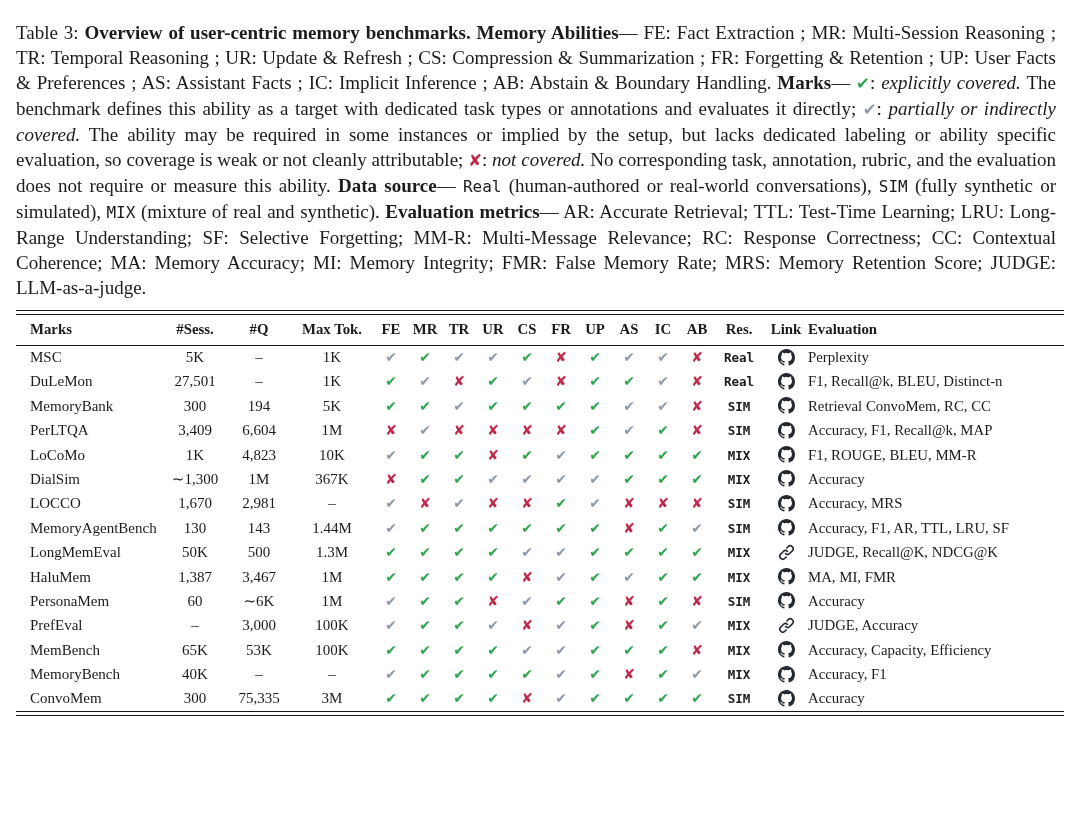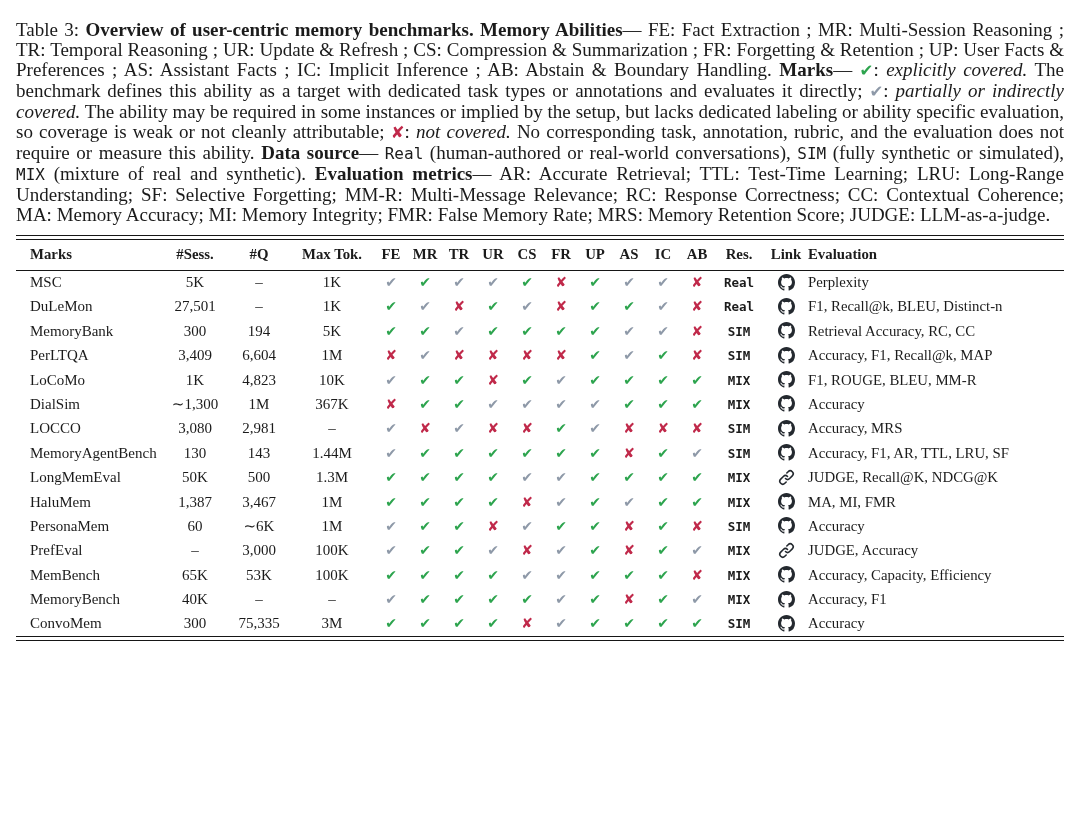--- a/index.html
+++ b/index.html
@@ -2,22 +2,22 @@
 <html><head>
 <meta charset="utf-8">
 <style>
   html,body{margin:0;padding:0;background:#ffffff;}
   body{
     width:1080px;height:824px;overflow:hidden;
     font-family:"Liberation Serif",serif;color:#1b1b1b;
   }
   .page{padding:12px 14px 0 14px;}
   .caption{
-    font-size:19px;line-height:20px;text-align:justify;
-    margin:8px 2px 10px 2px;
+    font-size:19px;line-height:25px;text-align:justify;
+    margin:8px 10px 10px 2px;
   }
   .seg-normal{}
   .seg-bold{font-weight:bold;}
   .seg-italic{font-style:italic;}
   .seg-mono{font-family:"DejaVu Sans Mono",monospace;font-size:16px;}
   .seg-mark{font-family:"DejaVu Sans",sans-serif;font-weight:bold;font-size:16.5px;}
   .tbl-wrap{width:1048px;margin:0 auto;}
   .double-rule{height:2.5px;border-top:1.7px solid #161616;border-bottom:1.3px solid #161616;}
   table{
     border-collapse:collapse;table-layout:fixed;width:100%;
@@ -149,21 +149,21 @@
             <td class="al-c"><span class="mark" style="color: rgb(45, 164, 78);">✔</span></td>
             <td class="al-c"><span class="mark" style="color: rgb(45, 164, 78);">✔</span></td>
             <td class="al-c"><span class="mark" style="color: rgb(45, 164, 78);">✔</span></td>
             <td class="al-c"><span class="mark" style="color: rgb(142, 153, 168);">✔</span></td>
             <td class="al-c"><span class="mark" style="color: rgb(142, 153, 168);">✔</span></td>
             <td class="al-c"><span class="mark" style="color: rgb(192, 41, 74);">✘</span></td>
             <td class="al-c"><span class="src">SIM</span></td>
             <td class="al-c link-cell"><a><svg class="icon">
                   <use href="#github"></use>
                 </svg></a></td>
-            <td class="al-l eval-cell">Retrieval Accuracy, RC, CC</td>
+            <td class="al-l eval-cell">Retrieval ConvoMem, RC, CC</td>
           </tr>
           <tr>
             <td class="al-l pad-name">PerLTQA</td>
             <td class="al-c">3,409</td>
             <td class="al-c">6,604</td>
             <td class="al-c">1M</td>
             <td class="al-c"><span class="mark" style="color: rgb(192, 41, 74);">✘</span></td>
             <td class="al-c"><span class="mark" style="color: rgb(142, 153, 168);">✔</span></td>
             <td class="al-c"><span class="mark" style="color: rgb(192, 41, 74);">✘</span></td>
             <td class="al-c"><span class="mark" style="color: rgb(192, 41, 74);">✘</span></td>
@@ -216,21 +216,21 @@
             <td class="al-c"><span class="mark" style="color: rgb(45, 164, 78);">✔</span></td>
             <td class="al-c"><span class="mark" style="color: rgb(45, 164, 78);">✔</span></td>
             <td class="al-c"><span class="src">MIX</span></td>
             <td class="al-c link-cell"><a><svg class="icon">
                   <use href="#github"></use>
                 </svg></a></td>
             <td class="al-l eval-cell">Accuracy</td>
           </tr>
           <tr>
             <td class="al-l pad-name">LOCCO</td>
-            <td class="al-c">3,080</td>
+            <td class="al-c">1,670</td>
             <td class="al-c">2,981</td>
             <td class="al-c">–</td>
             <td class="al-c"><span class="mark" style="color: rgb(142, 153, 168);">✔</span></td>
             <td class="al-c"><span class="mark" style="color: rgb(192, 41, 74);">✘</span></td>
             <td class="al-c"><span class="mark" style="color: rgb(142, 153, 168);">✔</span></td>
             <td class="al-c"><span class="mark" style="color: rgb(192, 41, 74);">✘</span></td>
             <td class="al-c"><span class="mark" style="color: rgb(192, 41, 74);">✘</span></td>
             <td class="al-c"><span class="mark" style="color: rgb(45, 164, 78);">✔</span></td>
             <td class="al-c"><span class="mark" style="color: rgb(142, 153, 168);">✔</span></td>
             <td class="al-c"><span class="mark" style="color: rgb(192, 41, 74);">✘</span></td>

